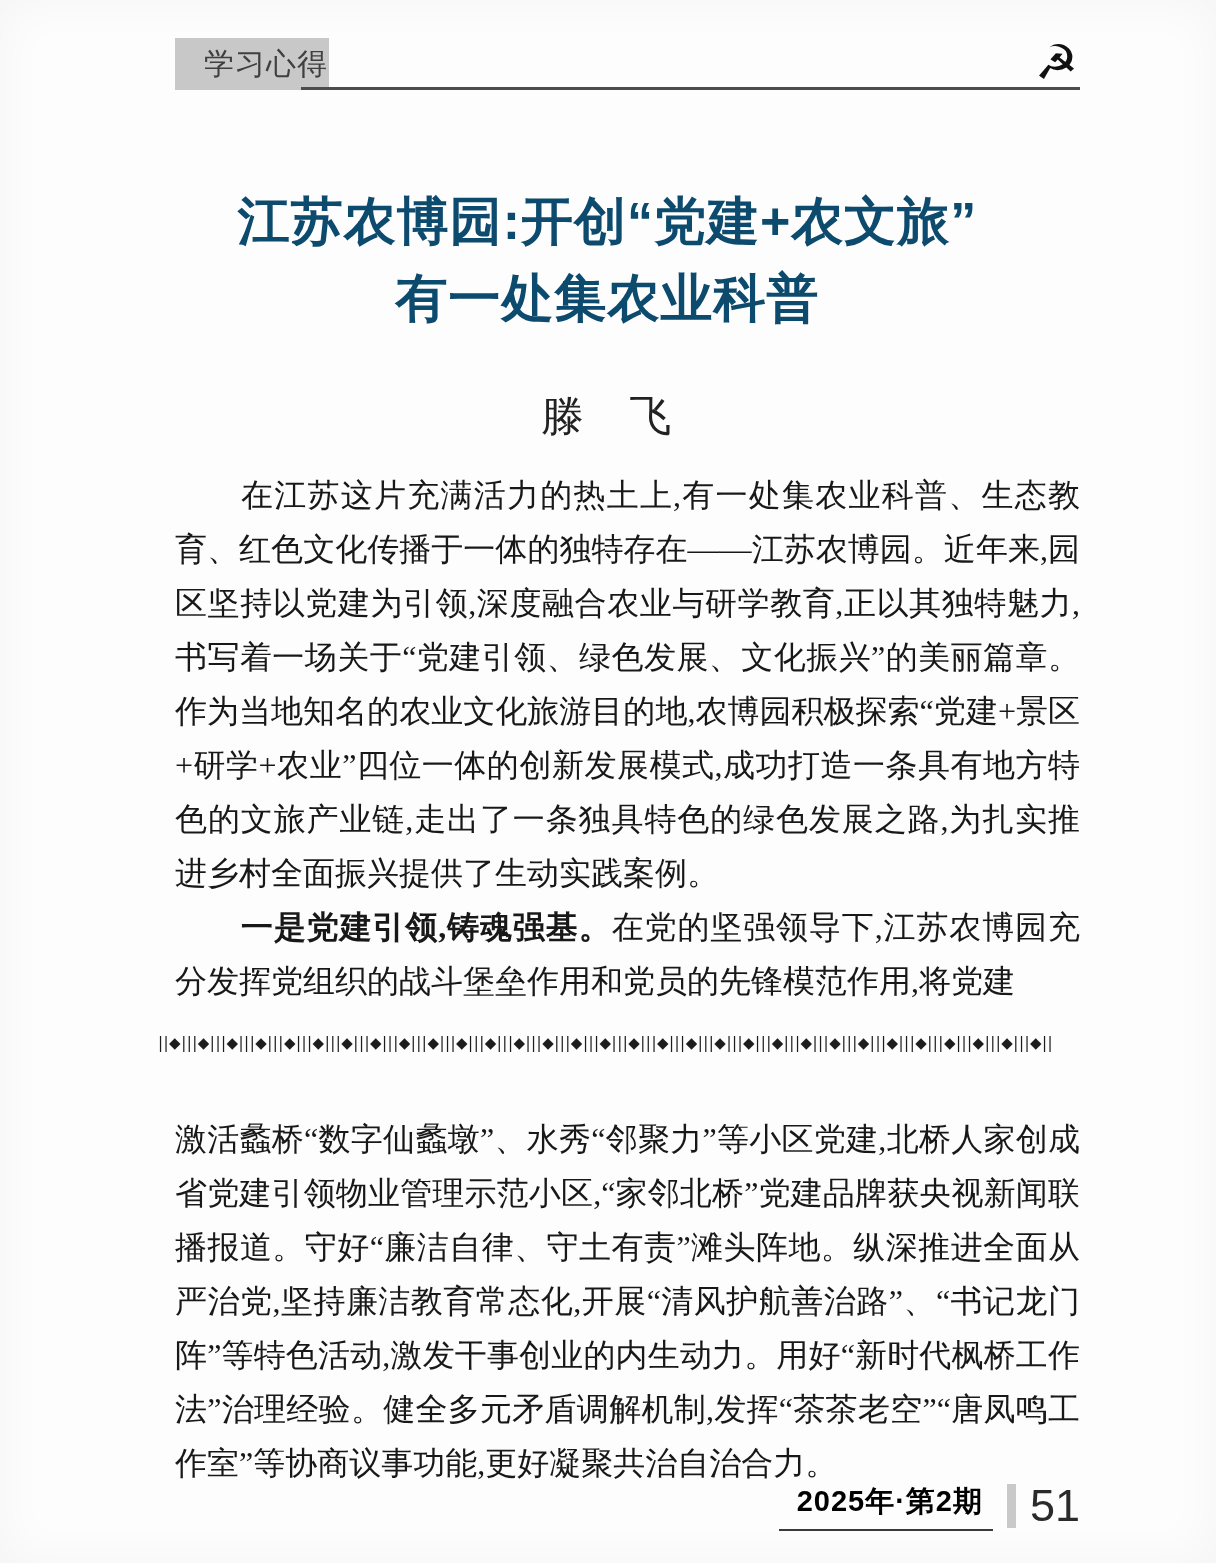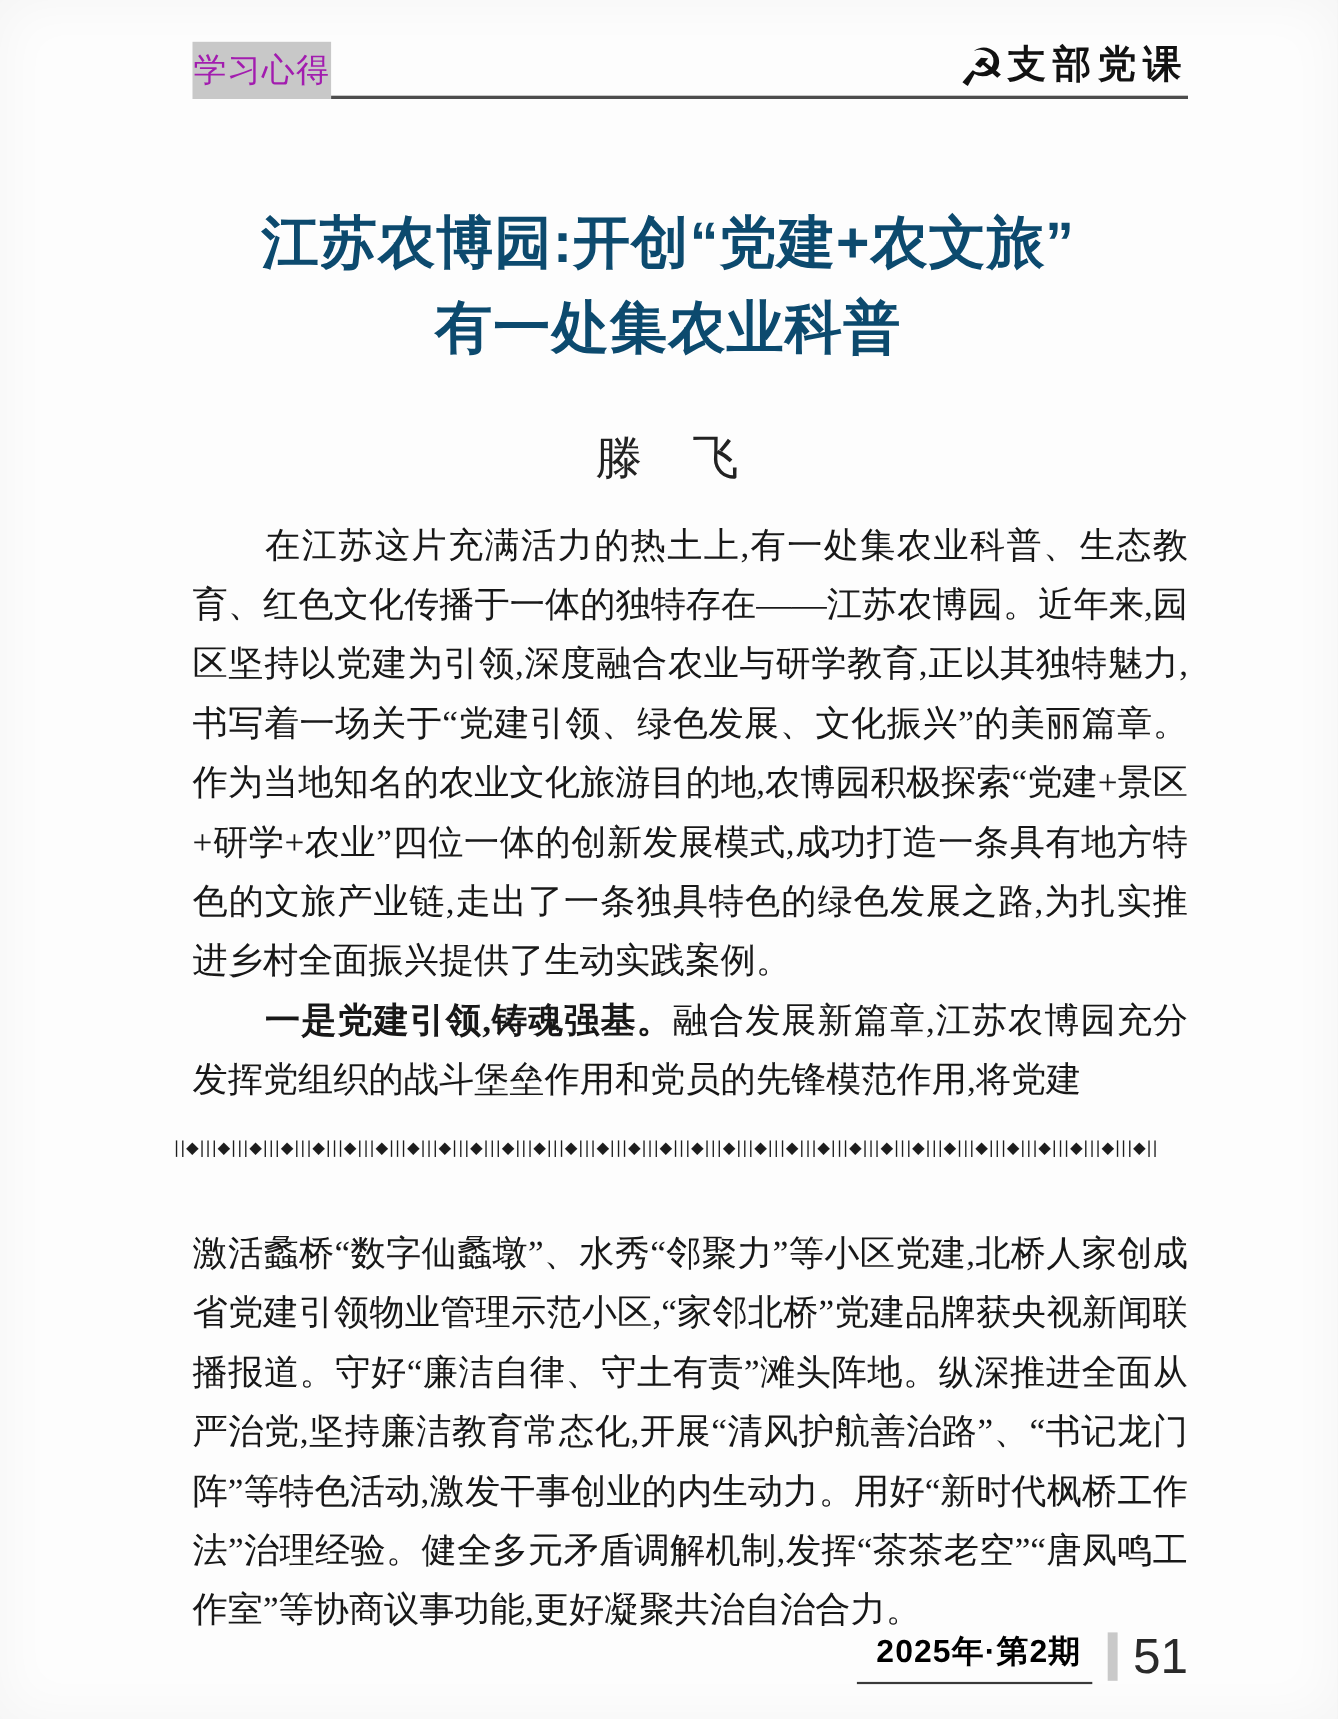--- a/index.html
+++ b/index.html
@@ -19,25 +19,26 @@
 
   
   .header {
     position: absolute; top: 38px; left: 175px;
     width: 905px; height: 52px;
   }
   .badge {
     position: absolute; left: 0; top: 0;
     width: 126px; height: 52px;
     background: #c8c8c8;
-    color: #a21caf;
+    color: #404040;
     font-family: "Liberation Sans", "DejaVu Sans", sans-serif;
     font-size: 30px; font-weight: 500;
     display: flex; align-items: center; justify-content: center;
     letter-spacing: 1px;
+    padding-left: 28px;
   }
   .header-rule {
     position: absolute; left: 126px; right: 0; bottom: 0;
     height: 3px; background: #4d4d4d;
   }
   .logo {
     position: absolute; right: 0; bottom: 6px;
     display: flex; align-items: flex-end;
   }
   .emblem {
@@ -117,34 +118,33 @@
 </head>
 <body>
 
 <div class="page">
 
   <div class="header">
     <div class="badge">学习心得</div>
     <div class="header-rule"></div>
     <div class="logo">
       <span class="emblem">☭</span>
-      <span class="logo-text">支部党课</span>
     </div>
   </div>
 
   <h1 class="title">
     <span class="title-line">江苏农博园:开创“党建+农文旅”</span>
     <span class="title-line">有一处集农业科普</span>
   </h1>
 
   <div class="author">滕　飞</div>
 
   <div class="bodyblock body1">
     <p class="para indent">在江苏这片充满活力的热土上,有一处集农业科普、生态教育、红色文化传播于一体的独特存在——江苏农博园。近年来,园区坚持以党建为引领,深度融合农业与研学教育,正以其独特魅力,书写着一场关于“党建引领、绿色发展、文化振兴”的美丽篇章。作为当地知名的农业文化旅游目的地,农博园积极探索“党建+景区+研学+农业”四位一体的创新发展模式,成功打造一条具有地方特色的文旅产业链,走出了一条独具特色的绿色发展之路,为扎实推进乡村全面振兴提供了生动实践案例。</p>
-    <p class="para indent"><strong class="lead">一是党建引领,铸魂强基。</strong><span>融合发展新篇章,江苏农博园充分发挥党组织的战斗堡垒作用和党员的先锋模范作用,将党建</span></p>
+    <p class="para indent"><strong class="lead">一是党建引领,铸魂强基。</strong><span>在党的坚强领导下,江苏农博园充分发挥党组织的战斗堡垒作用和党员的先锋模范作用,将党建</span></p>
   </div>
 
   <div class="divider">||◆|||◆|||◆|||◆|||◆|||◆|||◆|||◆|||◆|||◆|||◆|||◆|||◆|||◆|||◆|||◆|||◆|||◆|||◆|||◆|||◆|||◆|||◆|||◆|||◆|||◆|||◆|||◆|||◆|||◆|||◆||</div>
 
   <div class="bodyblock body2">
     <p class="para">激活蠡桥“数字仙蠡墩”、水秀“邻聚力”等小区党建,北桥人家创成省党建引领物业管理示范小区,“家邻北桥”党建品牌获央视新闻联播报道。守好“廉洁自律、守土有责”滩头阵地。纵深推进全面从严治党,坚持廉洁教育常态化,开展“清风护航善治路”、“书记龙门阵”等特色活动,激发干事创业的内生动力。用好“新时代枫桥工作法”治理经验。健全多元矛盾调解机制,发挥“茶茶老空”“唐凤鸣工作室”等协商议事功能,更好凝聚共治自治合力。</p>
   </div>
 
   <div class="footer">
     <span class="issue">2025年·第2期</span>

